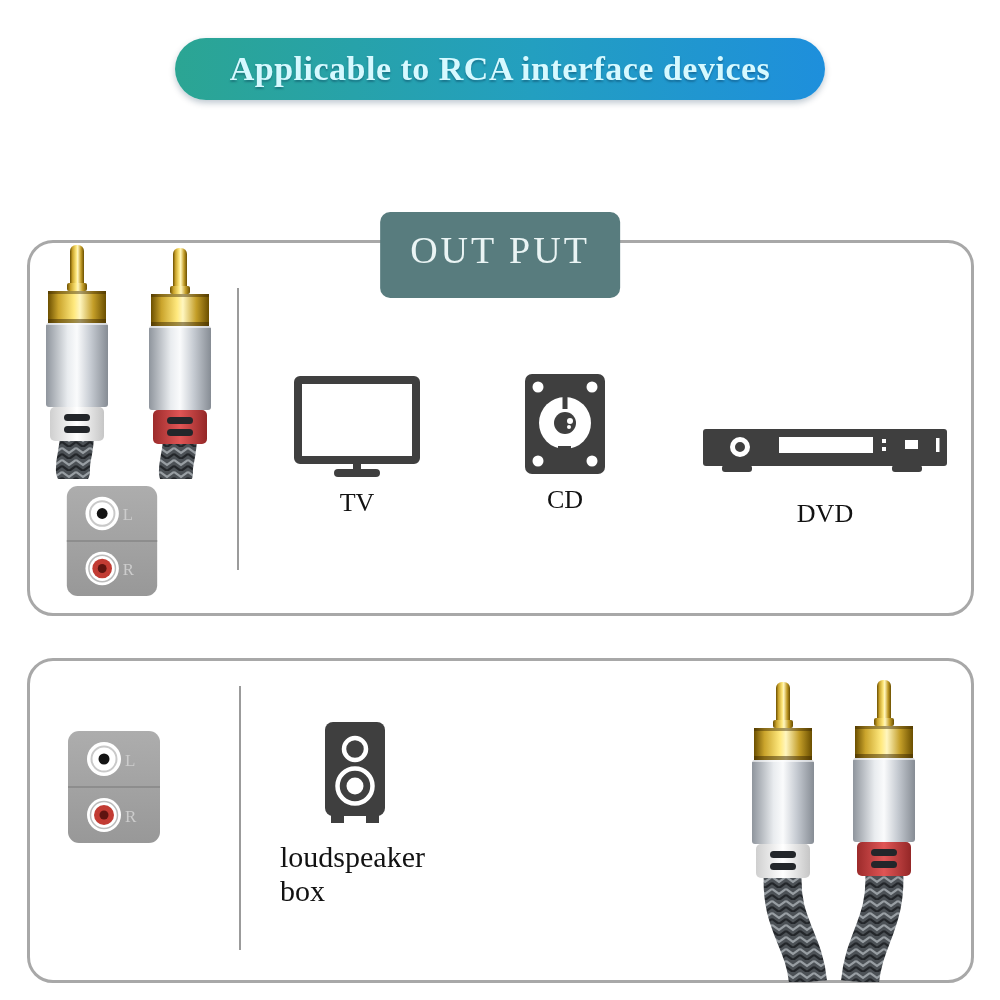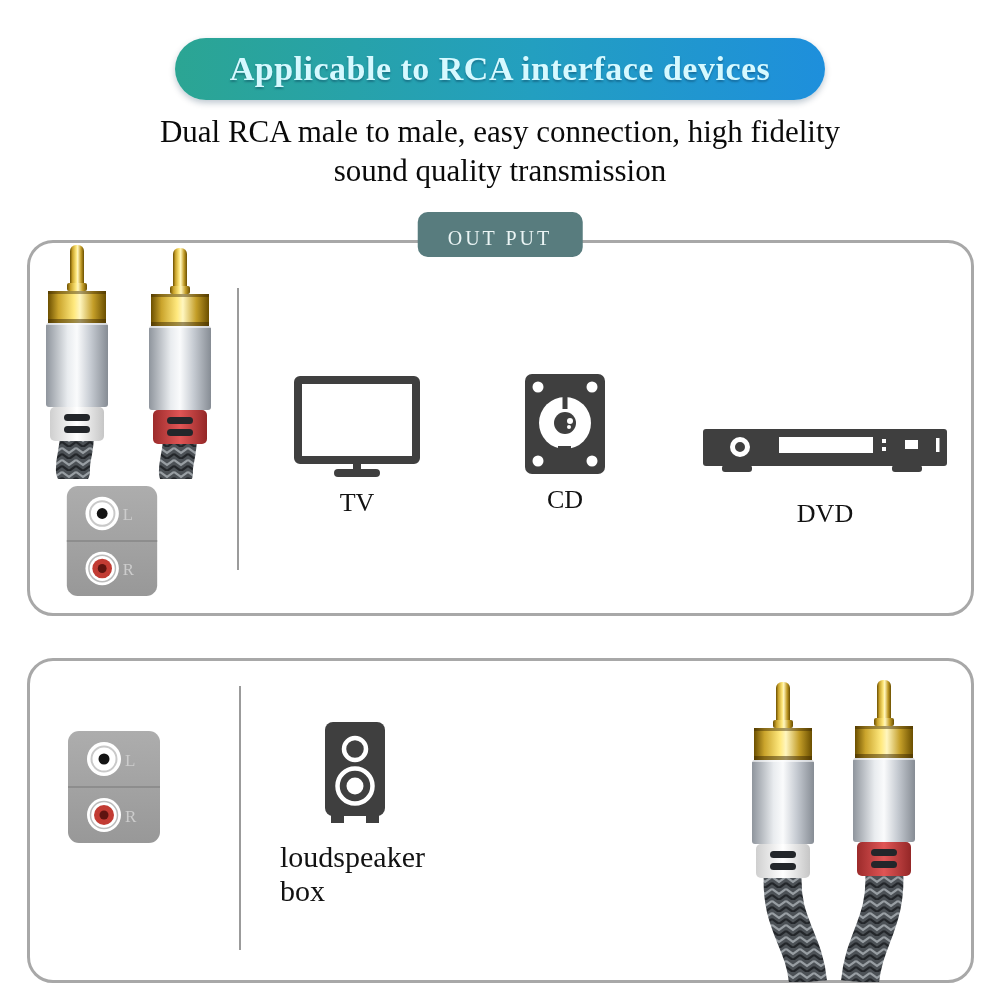--- a/index.html
+++ b/index.html
@@ -13,22 +13,22 @@
   .banner span{font-size:34px;font-weight:bold;color:#D6F9FF;letter-spacing:.5px;
           text-shadow:0 2px 2px rgba(0,40,70,.35);}
   
   .subtitle{position:absolute;top:112px;left:0;width:1000px;text-align:center;
           font-size:31px;line-height:39px;color:#0a0a0a;}
   
   .secbox{position:absolute;left:27px;width:941px;border:3px solid #A8A8A8;border-radius:26px;background:#fff;}
   .secbox.out{top:240px;height:370px;}
   .secbox.in{top:658px;height:319px;}
   .seclabel{position:absolute;left:50%;transform:translateX(-50%);z-index:3;
-          background:#587C7E;color:#EAF4F4;border-radius:10px;height:45px;line-height:52px;
-          padding:0 30px;font-size:20px;letter-spacing:3px;white-space:nowrap;}
+          background:#587C7E;color:#EAF4F4;border-radius:10px;height:62px;line-height:52px;
+          padding:12px 30px;font-size:38px;letter-spacing:3px;white-space:nowrap;}
   .seclabel.out{top:212px;}
   .seclabel.in{top:630px;}
   .vdivider{position:absolute;width:2px;background:#9B9B9B;z-index:1;}
   .vdivider.out{left:237px;top:288px;height:282px;}
   .vdivider.in{left:239px;top:686px;height:264px;}
   
   .device{position:absolute;display:flex;flex-direction:column;align-items:center;z-index:2;}
   .devlabel{color:#121212;}
   .devlabel.big{font-size:26px;margin-top:11px;}
   .devlabel.small{font-size:30px;margin-top:16px;}
@@ -87,24 +87,20 @@
         <rect x="21" y="169" width="26" height="7" rx="3.5" fill="#23262A"></rect>
         <rect x="21" y="181" width="26" height="7" rx="3.5" fill="#23262A"></rect>
       </g>
     </defs>
   </svg>
 
   <div class="banner">
     <span>Applicable to RCA interface devices</span>
   </div>
 
-  <div class="subtitle">
-    <div>Dual RCA male to male, easy connection, high fidelity</div>
-    <div>sound quality transmission</div>
-  </div>
 
   <div class="secbox out"></div>
   <div class="seclabel out">OUT PUT</div>
   <div class="vdivider out"></div>
 
   <svg class="photo" style="left:20px;top:243px" width="212" height="236" viewBox="0 0 212 236">
     <path d="M57,190 C57,210 52,216 53,228" stroke="url(#braid)" stroke-width="34" fill="none" stroke-linecap="round"></path>
     <path d="M160,193 C160,212 155,220 156,230" stroke="url(#braid)" stroke-width="34" fill="none" stroke-linecap="round"></path>
     <use href="#rca-plug" x="23" y="2" fill="url(#whiteBandH)"></use>
     <use href="#rca-plug" x="126" y="5" fill="url(#redBandH)"></use>

